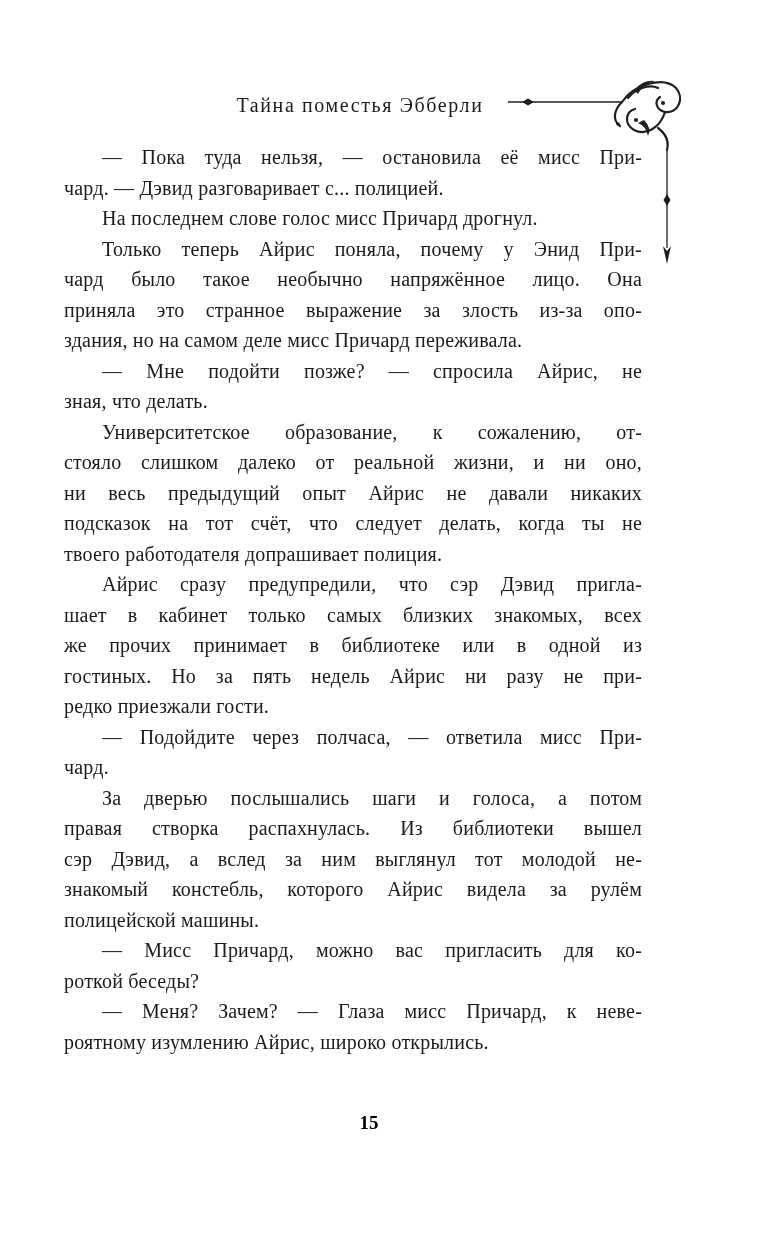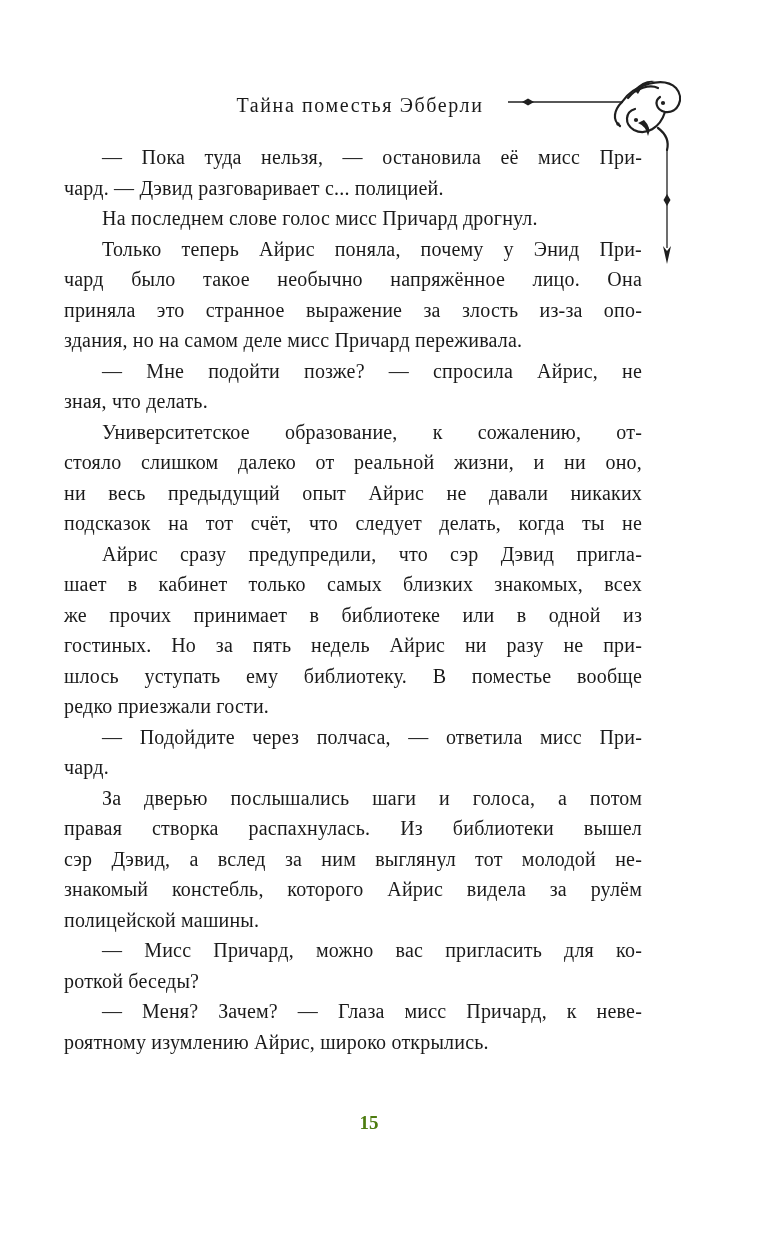--- a/index.html
+++ b/index.html
@@ -58,21 +58,21 @@
     text-indent: 38px;
   }
   .page-number {
     position: absolute;
     top: 1112px;
     left: 80px;
     width: 578px;
     text-align: center;
     font-size: 19px;
     font-weight: bold;
-    color: #4d7c0f;
+    color: #000000;
   }
 </style>
 </head>
 <body>
 
 <div class="page">
 
   <div class="header-title">Тайна поместья Эбберли</div>
 
   <svg class="ornament" width="180" height="190" viewBox="0 0 180 190" xmlns="http://www.w3.org/2000/svg">
@@ -115,27 +115,27 @@
       </div>
       <div class="para">
         <div class="line first">— Мне подойти позже? — спросила Айрис, не</div>
         <div class="line last">зная, что делать.</div>
       </div>
       <div class="para">
         <div class="line first">Университетское образование, к сожалению, от-</div>
         <div class="line">стояло слишком далеко от реальной жизни, и ни оно,</div>
         <div class="line">ни весь предыдущий опыт Айрис не давали никаких</div>
         <div class="line">подсказок на тот счёт, что следует делать, когда ты не</div>
+        <div class="line last">твоего работодателя допрашивает полиция.</div>
       </div>
       <div class="para">
         <div class="line first">Айрис сразу предупредили, что сэр Дэвид пригла-</div>
         <div class="line">шает в кабинет только самых близких знакомых, всех</div>
         <div class="line">же прочих принимает в библиотеке или в одной из</div>
         <div class="line">гостиных. Но за пять недель Айрис ни разу не при-</div>
-        <div class="line">шлось уступать ему библиотеку. В поместье вообще</div>
         <div class="line last">редко приезжали гости.</div>
       </div>
       <div class="para">
         <div class="line first">— Подойдите через полчаса, — ответила мисс При-</div>
         <div class="line last">чард.</div>
       </div>
       <div class="para">
         <div class="line first">За дверью послышались шаги и голоса, а потом</div>
         <div class="line">правая створка распахнулась. Из библиотеки вышел</div>
         <div class="line">сэр Дэвид, а вслед за ним выглянул тот молодой не-</div>

